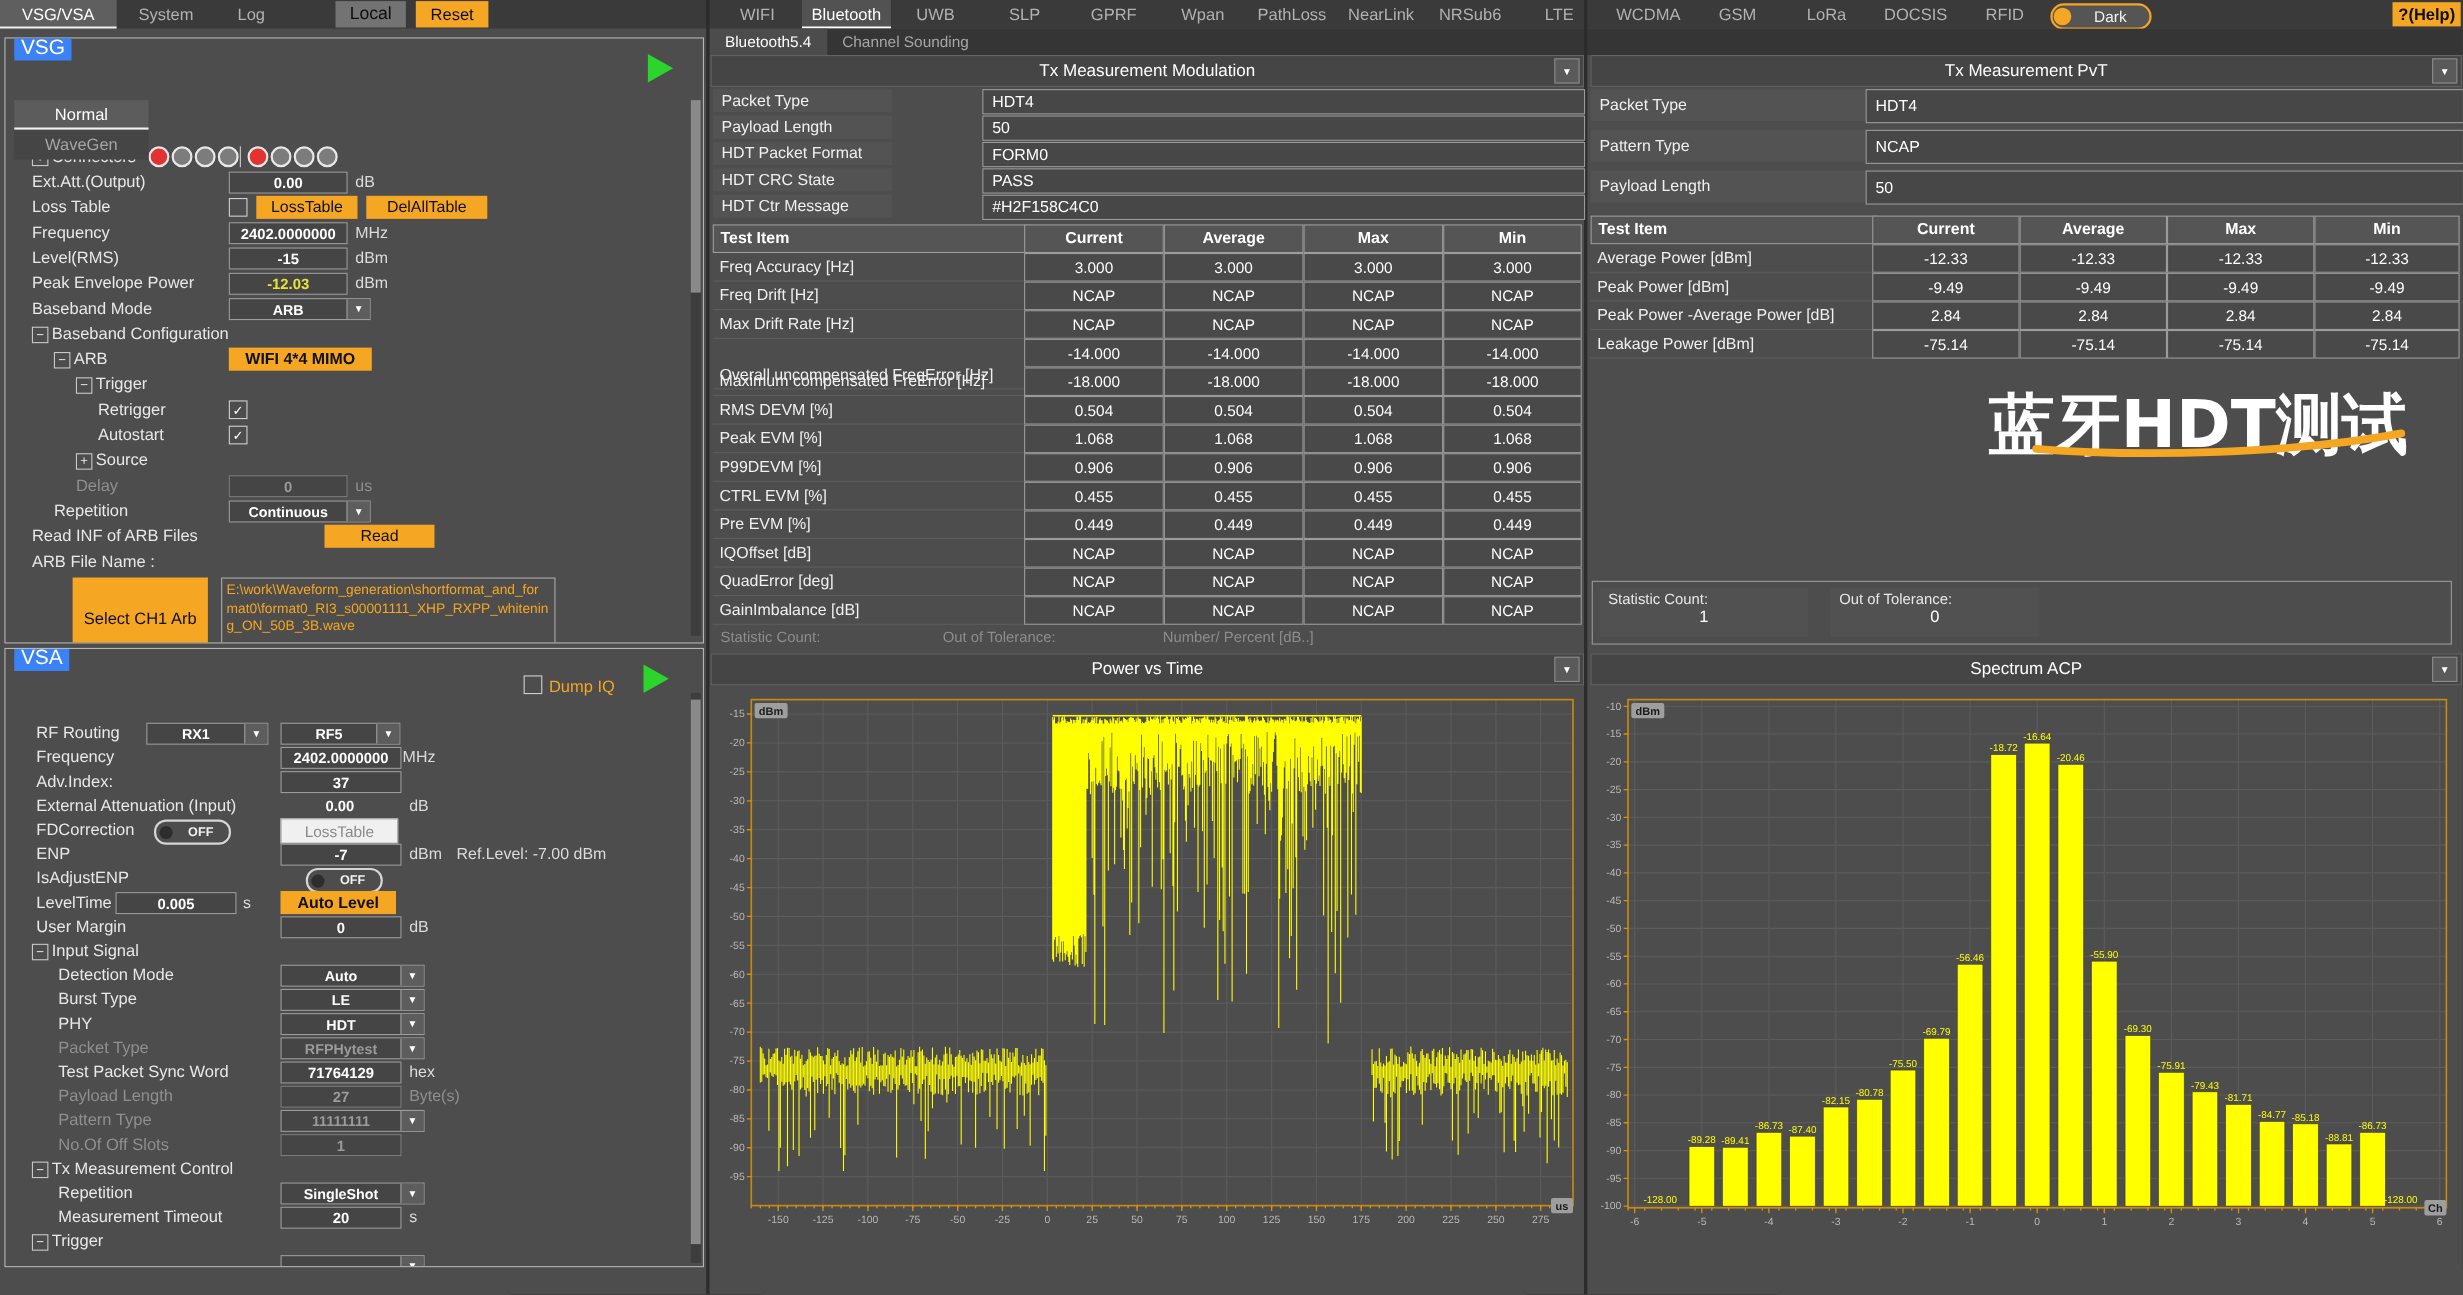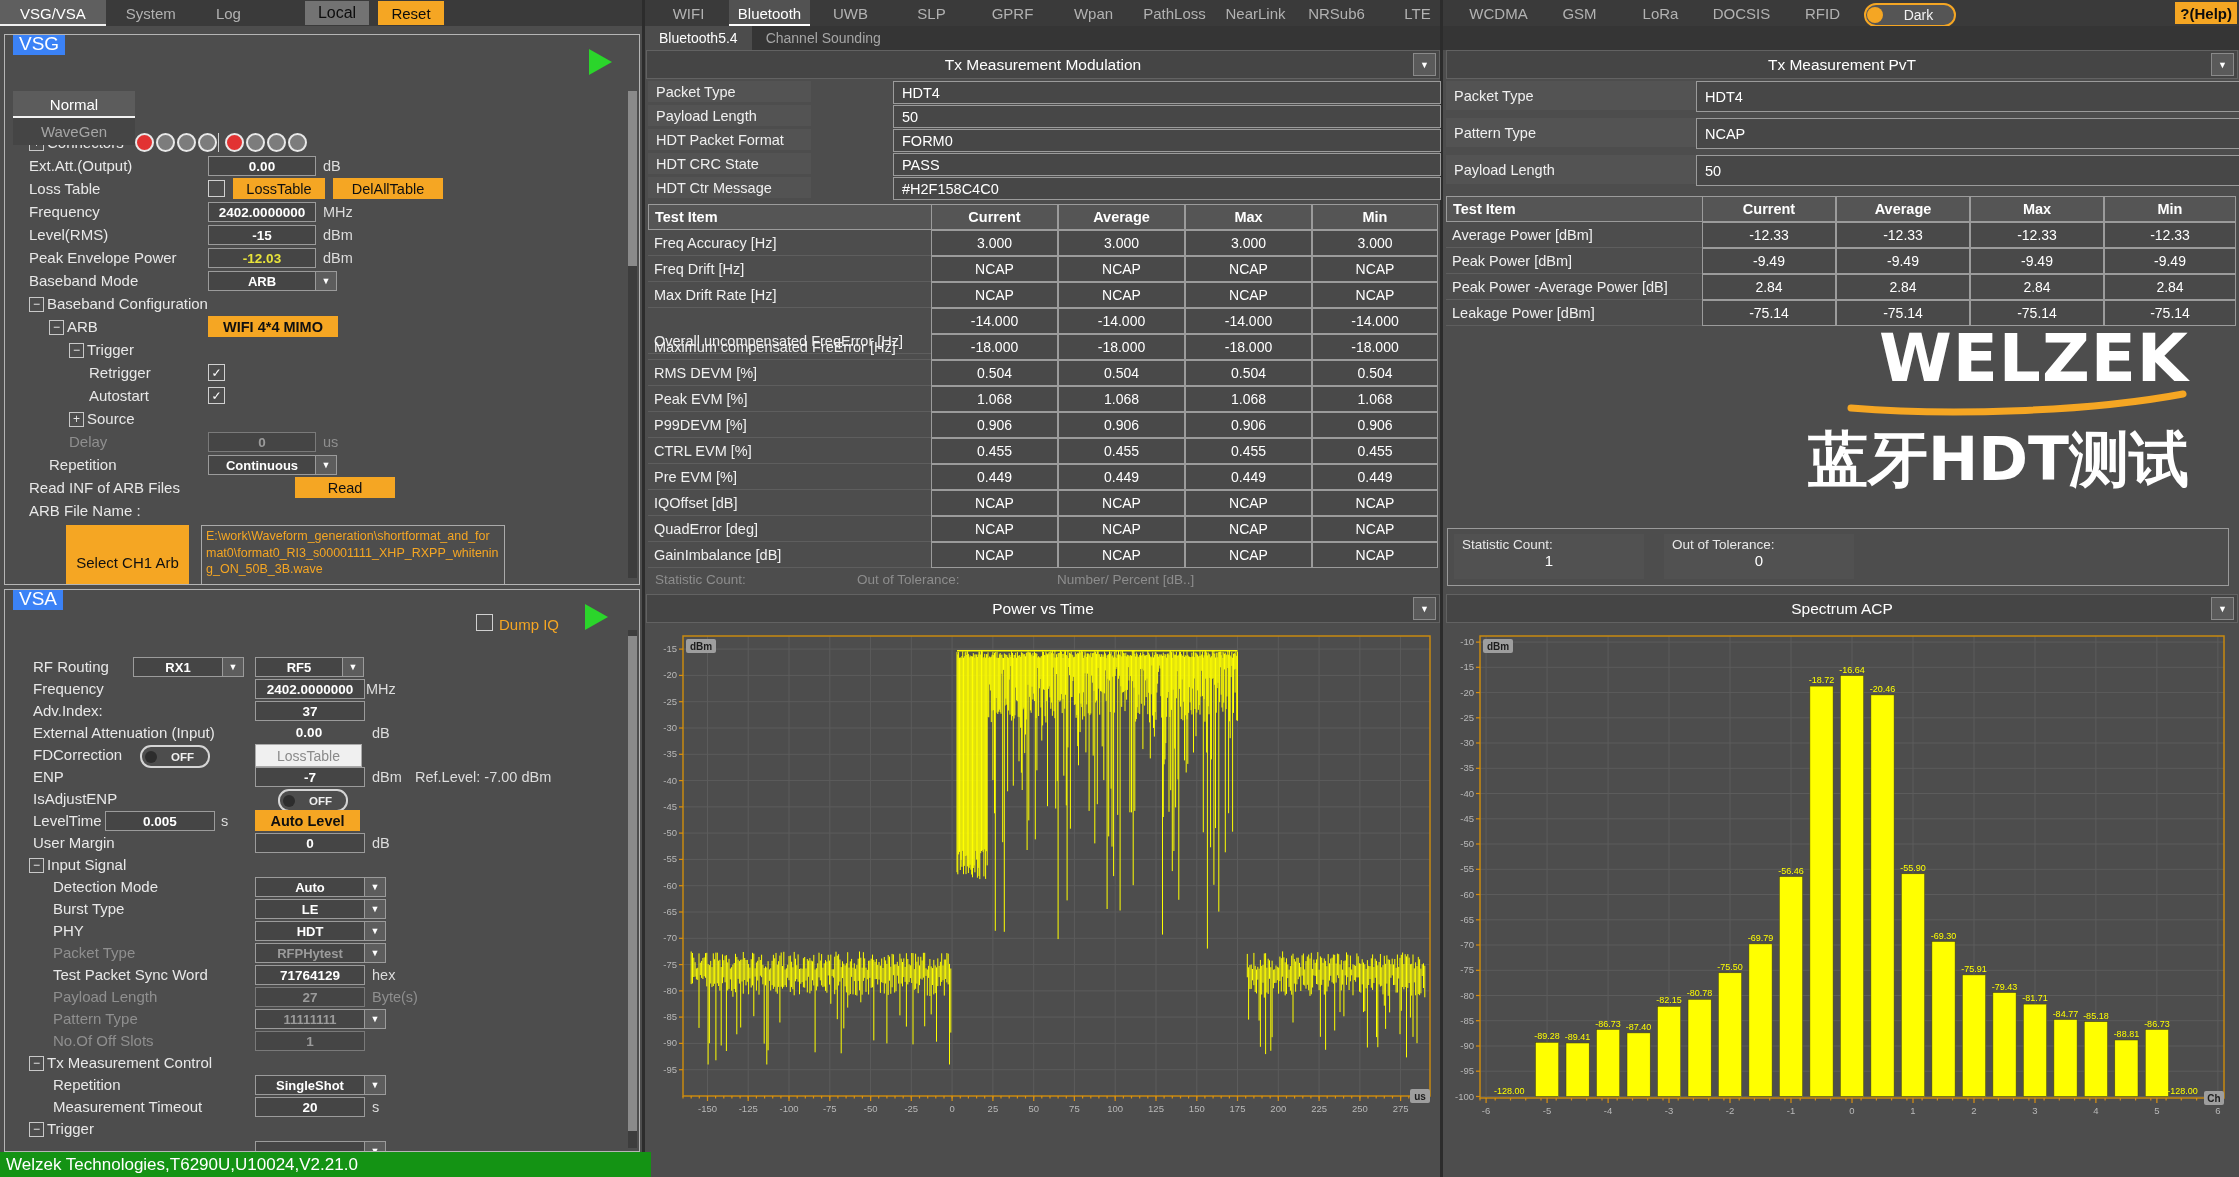--- a/index.html
+++ b/index.html
@@ -741,21 +741,20 @@
       <div class="tcell" style="left: 527px; top: 78px; width: 132px; height: 24px;">2.84</div>
       <div class="tcell" style="left: 661px; top: 78px; width: 130px; height: 24px;">2.84</div>
       <div class="titem" style="left: 3px; top: 104px; width: 254px; height: 25px;">Leakage Power [dBm]</div>
       <div class="tcell" style="left: 259px; top: 104px; width: 132px; height: 24px;">-75.14</div>
       <div class="tcell" style="left: 393px; top: 104px; width: 132px; height: 24px;">-75.14</div>
       <div class="tcell" style="left: 527px; top: 104px; width: 132px; height: 24px;">-75.14</div>
       <div class="tcell" style="left: 661px; top: 104px; width: 130px; height: 24px;">-75.14</div>
     </div>
 
   <div class="logo">
-    <div class="logo-text">WELZEK</div>
     <svg class="swoosh" width="340" height="26">
       <path d="M4 18 C 100 26 240 22 336 4" stroke="#F5A623" stroke-width="7" fill="none" stroke-linecap="round"></path>
     </svg>
     <div class="logo-sub">蓝牙HDT测试</div>
   </div>
 
   <div class="stats">
     <div class="stat-cell" style="left:6px;">
       <div class="stat-label">Statistic Count:</div>
       <div class="stat-value">1</div>
@@ -960,14 +959,13 @@
         <line class="otick" x1="720.1" y1="474" x2="720.1" y2="476.5"></line>
         <line class="otick" x1="735.3" y1="474" x2="735.3" y2="476.5"></line>
         <line class="otick" x1="750.6" y1="474" x2="750.6" y2="476.5"></line>
         <line class="otick" x1="765.8" y1="474" x2="765.8" y2="476.5"></line>
         <rect class="chip" x="37" y="15" width="30" height="14" rx="2"></rect>
         <text class="chiptxt" x="52" y="26" text-anchor="middle">dBm</text>
         <rect class="chip" x="758" y="467" width="20" height="14" rx="2"></rect>
         <text class="chiptxt" x="768" y="478" text-anchor="middle">Ch</text>
       </svg></div>
 
-  <div class="green-bar">Welzek Technologies,T6290U,U10024,V2.21.0</div>
 </div>
 
 </body></html>

